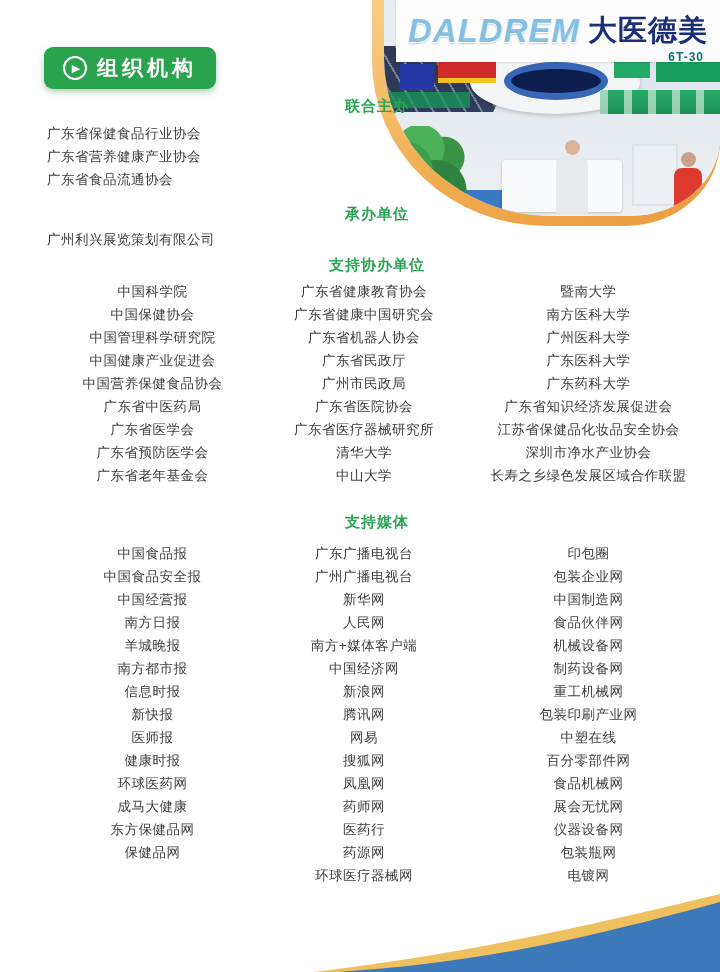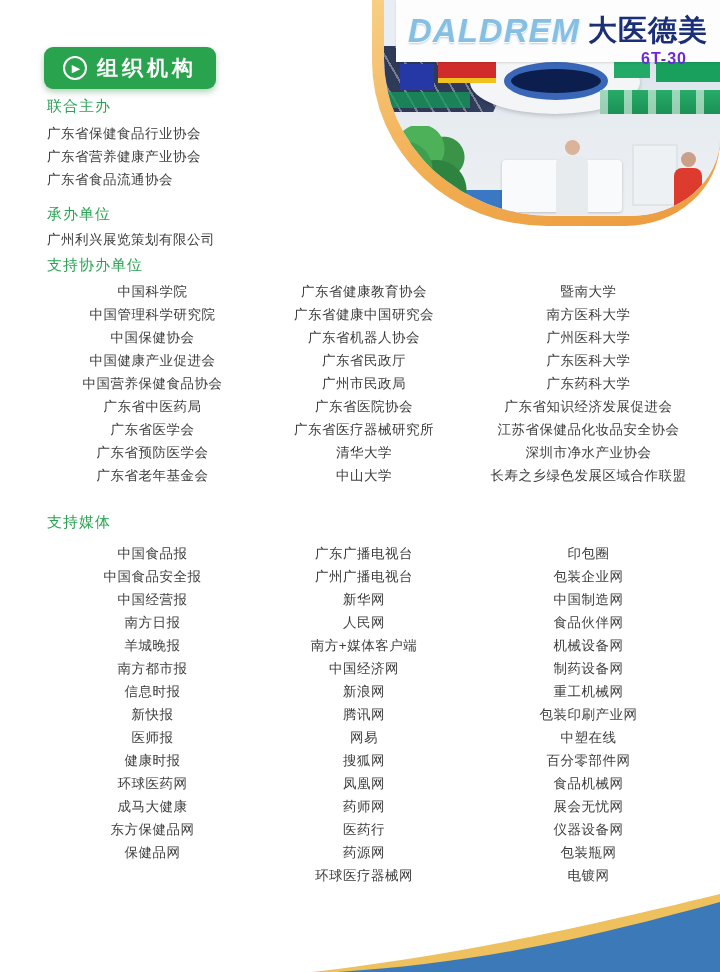--- a/index.html
+++ b/index.html
@@ -55,35 +55,35 @@
       radial-gradient(circle at 30% 42%,#3f9f4c 0 28px,transparent 29px),
       radial-gradient(circle at 62% 62%,#2e8340 0 30px,transparent 31px),
       radial-gradient(circle at 46% 22%,#4cb159 0 24px,transparent 25px),
       radial-gradient(circle at 70% 30%,#3a9347 0 20px,transparent 21px);}
   .sign-band{position:absolute;top:0;left:12px;right:0;height:62px;background:#fdfdfe;
     display:flex;align-items:center;justify-content:center;gap:8px;
     box-shadow:0 1px 2px rgba(0,0,0,.12);}
   .brand-latin{font-size:33px;font-weight:bold;font-style:italic;color:#85bfe4;letter-spacing:1px;
     text-shadow:0 1px 0 #ffffff,0 2px 2px rgba(60,120,170,.35);}
   .brand-cn{font-size:29px;font-weight:bold;color:#1a2f77;letter-spacing:1px;}
-  .booth-no{position:absolute;top:50px;right:33px;font-size:16px;font-weight:bold;color:#6d28d9;letter-spacing:1px;}
+  .booth-no{position:absolute;top:50px;right:16px;font-size:12px;font-weight:bold;color:#0f766e;letter-spacing:1px;}
   
   .badge{
     position:absolute;left:44px;top:47px;width:172px;height:42px;
     background:#2aa34f;border-radius:9px;
     display:flex;align-items:center;justify-content:center;gap:10px;
     box-shadow:0 3px 6px rgba(31,118,58,.35);
   }
   .badge-icon{width:24px;height:24px;border:2px solid #ffffff;border-radius:50%;
     box-sizing:border-box;display:flex;align-items:center;justify-content:center;
     color:#ffffff;font-size:11px;line-height:1;padding-left:2px;}
   .badge-label{color:#ffffff;font-size:21px;font-weight:bold;letter-spacing:4px;}
   
   .content{position:absolute;left:47px;top:97px;width:660px;}
-  .heading{font-size:15px;font-weight:normal;color:#2ba355;line-height:18px;margin:0 0 7px;letter-spacing:1px;}
+  .heading{font-size:15px;font-weight:bold;color:#2ba355;line-height:18px;margin:0 0 7px;letter-spacing:1px;text-align:center;}
   .h-organizer{margin-top:14px;margin-bottom:5px;}
   .h-units{margin-top:5px;margin-bottom:6px;}
   .h-media{margin-top:26px;margin-bottom:11px;}
   .list .row{font-size:13.5px;line-height:23px;color:#3d3d3d;letter-spacing:0.5px;white-space:nowrap;}
   .grid3{display:grid;grid-template-columns:211px 212px auto;text-align:center;}
   
   .wave{position:absolute;left:0;bottom:0;width:720px;height:100px;display:block;}
 </style>
 </head>
 <body>
@@ -138,22 +138,22 @@
 
     <div class="heading h-organizer">承办单位</div>
     <div class="list">
         <div class="row">广州利兴展览策划有限公司</div>
       </div>
 
     <div class="heading h-units">支持协办单位</div>
     <div class="grid3">
       <div class="list">
           <div class="row">中国科学院</div>
+          <div class="row">中国保健协会</div>
           <div class="row">中国管理科学研究院</div>
-          <div class="row">中国保健协会</div>
           <div class="row">中国健康产业促进会</div>
           <div class="row">中国营养保健食品协会</div>
           <div class="row">广东省中医药局</div>
           <div class="row">广东省医学会</div>
           <div class="row">广东省预防医学会</div>
           <div class="row">广东省老年基金会</div>
         </div>
       <div class="list">
           <div class="row">广东省健康教育协会</div>
           <div class="row">广东省健康中国研究会</div>

